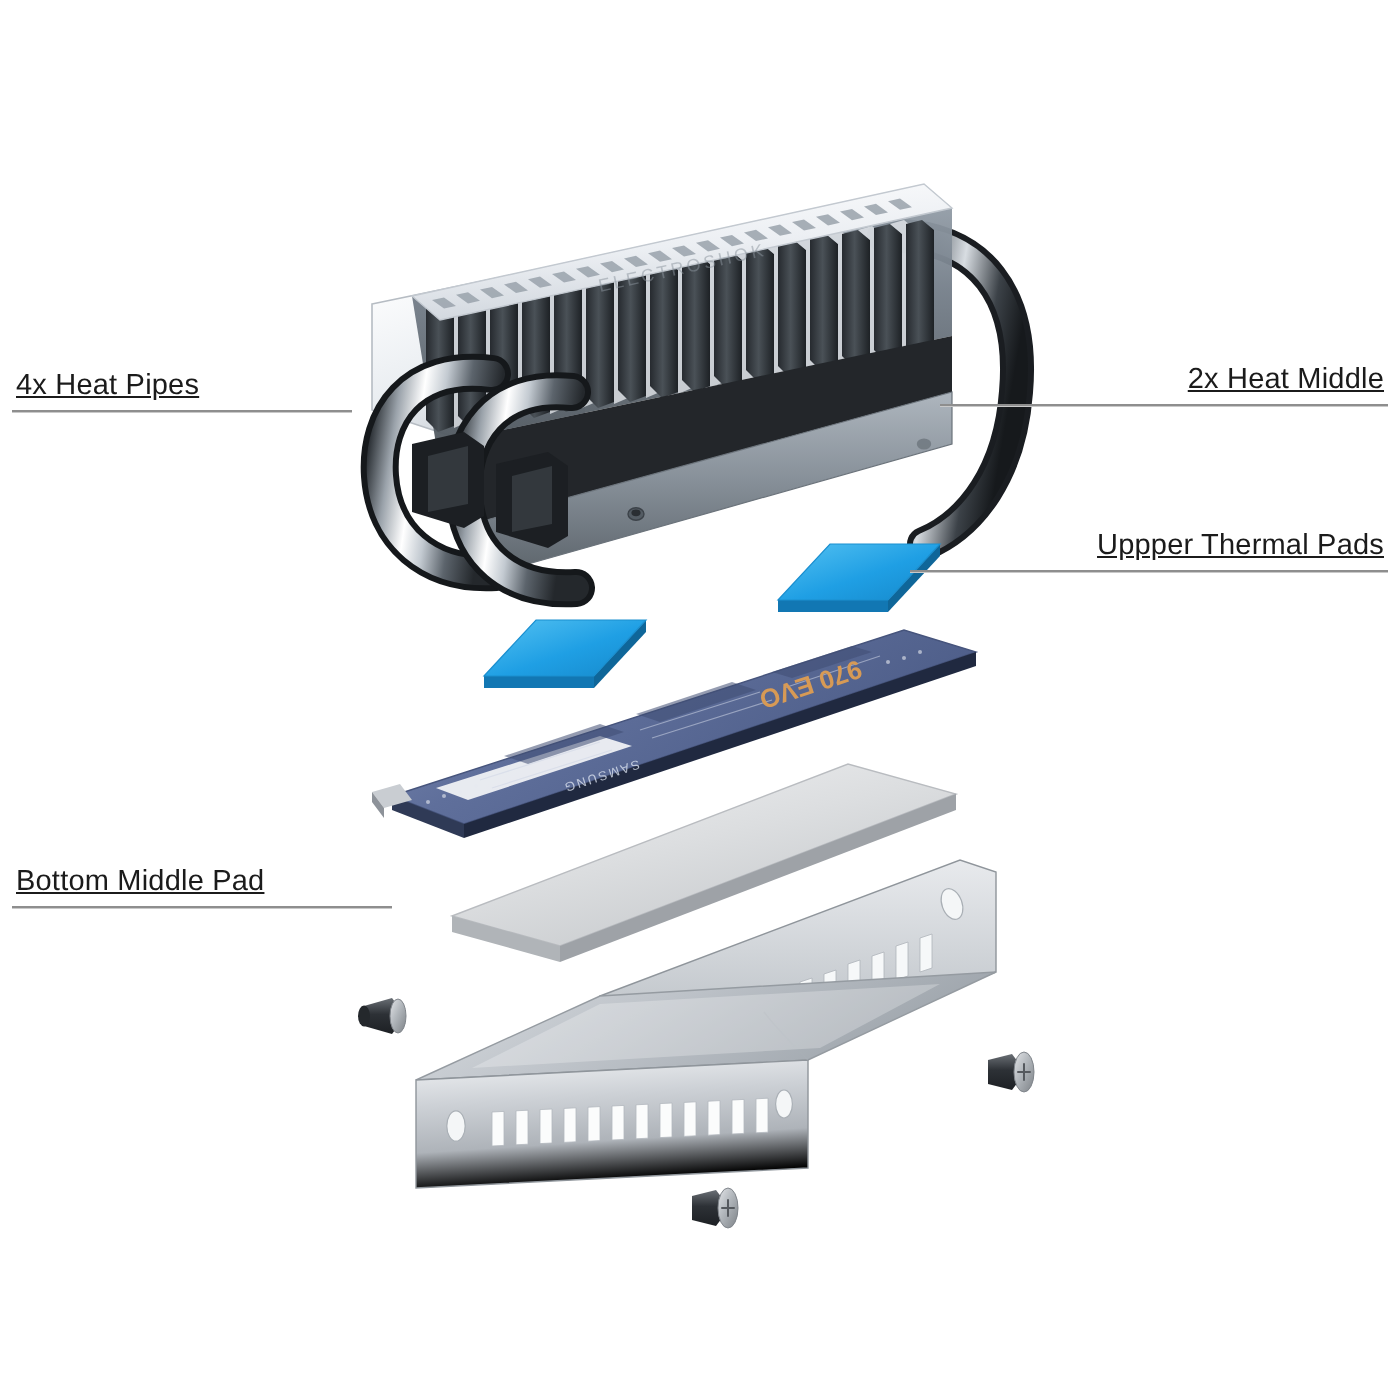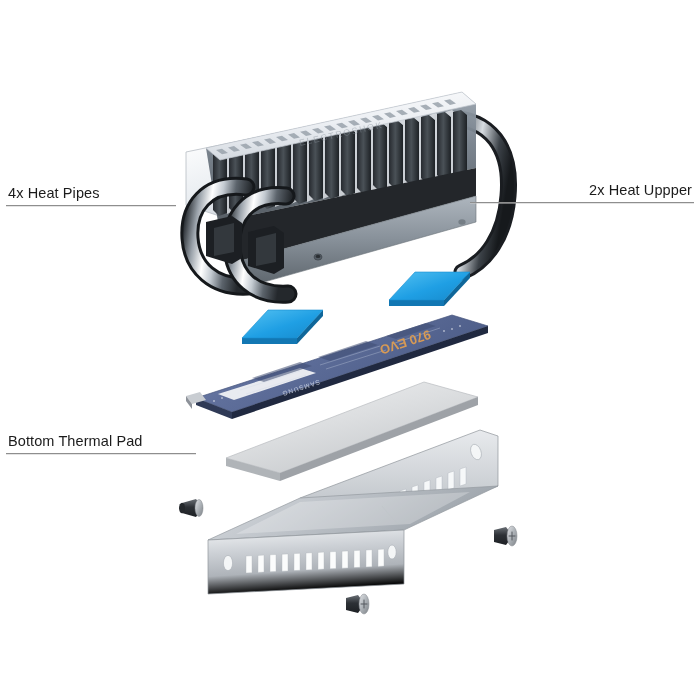--- a/index.html
+++ b/index.html
@@ -21,20 +21,21 @@
   .callout {
     position: absolute;
     color: #1b1b1b;
     font-size: 14.5px;
     letter-spacing: 0.1px;
     white-space: nowrap;
   }
   .callout .ctext {
     display: block;
     padding: 0 2px 4px 2px;
+    text-decoration: underline;
   }
   .callout .crule {
     display: block;
     height: 1px;
     background: #8e8e8e;
     box-shadow: 0 0.5px 0 #c9c9c9;
   }
   .callout.left  .ctext { text-align: left; }
   .callout.right .ctext { text-align: right; }
 
@@ -394,24 +395,28 @@
       </g>
     </g>
   </svg>
 
   <div class="callout left" style="left:6px; top:185px;">
     <span class="ctext">4x Heat Pipes</span>
     <span class="crule" style="width:170px;"></span>
   </div>
 
   <div class="callout right" style="left:470px; top:182px; width:224px;">
-    <span class="ctext">2x Heat Uppper</span>
+    <span class="ctext">2x Heat Middle</span>
     <span class="crule" style="width:224px;"></span>
   </div>
 
+  <div class="callout right" style="left:455px; top:265px; width:239px;">
+    <span class="ctext">Uppper Thermal Pads</span>
+    <span class="crule" style="width:239px;"></span>
+  </div>
 
   <div class="callout left" style="left:6px; top:433px;">
-    <span class="ctext">Bottom Thermal Pad</span>
+    <span class="ctext">Bottom Middle Pad</span>
     <span class="crule" style="width:190px;"></span>
   </div>
 
 
 </div>
 
 </body></html>

